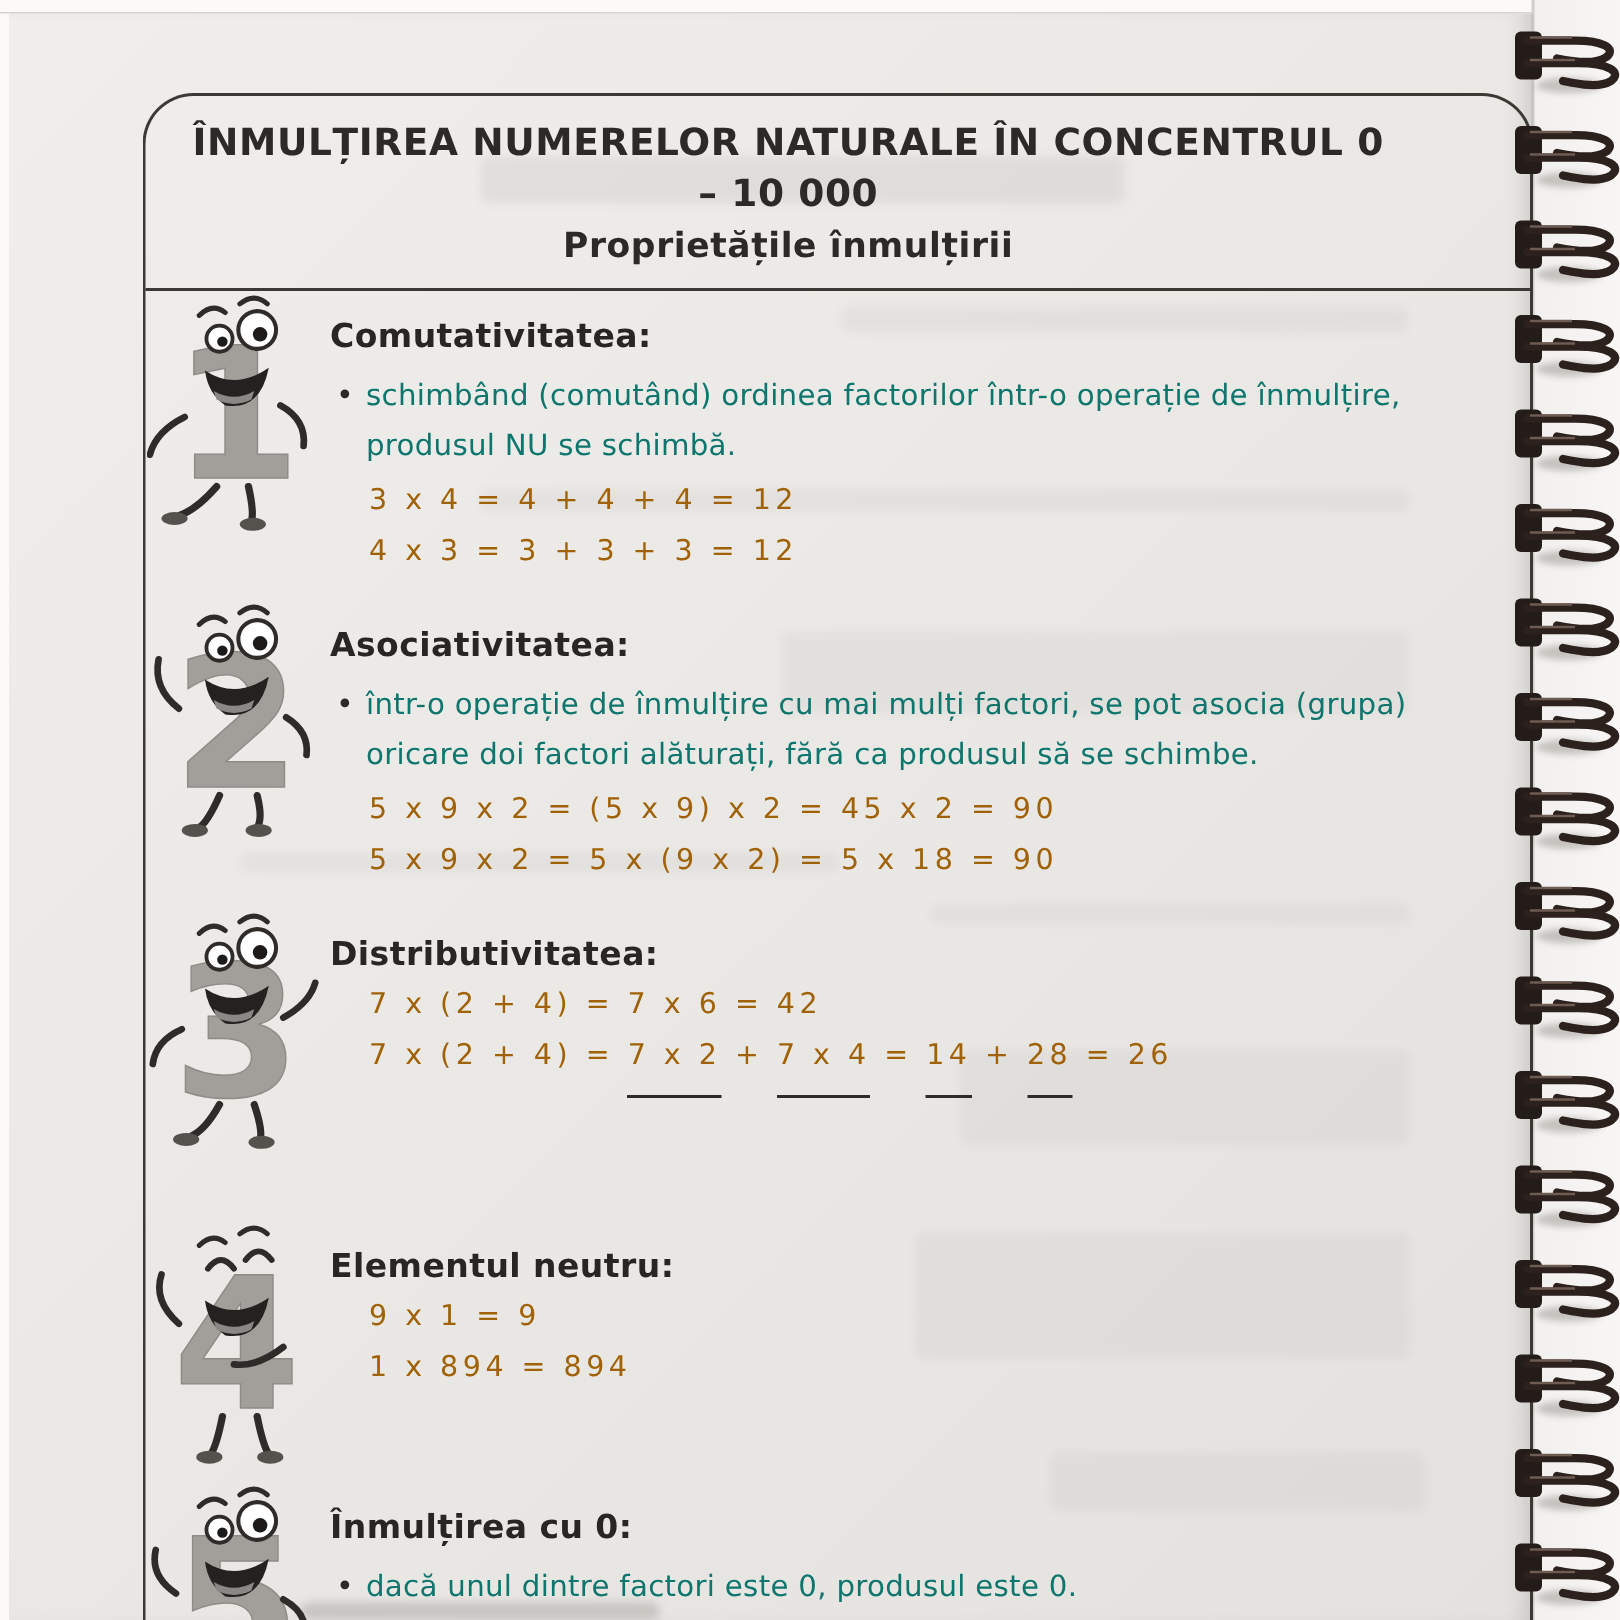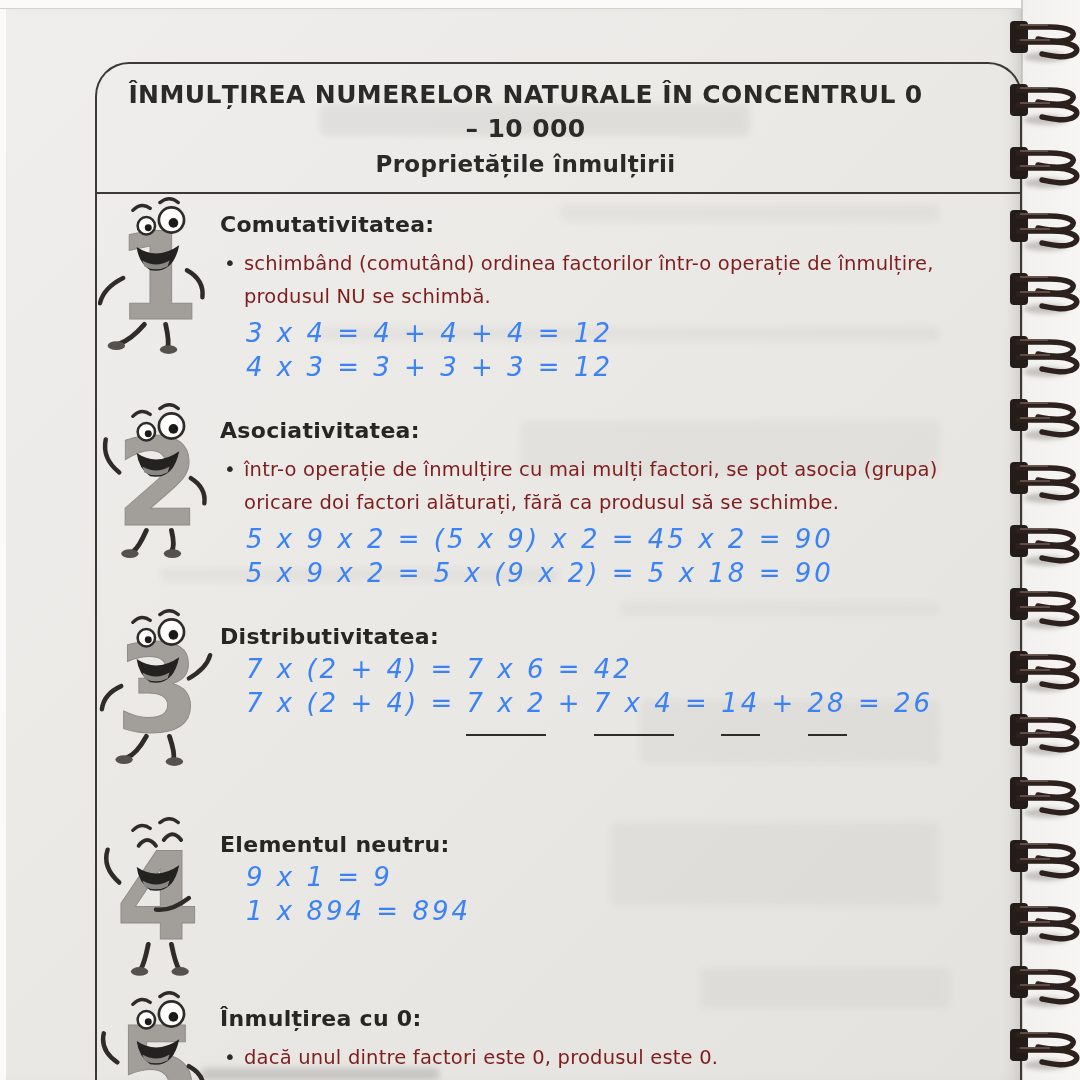--- a/index.html
+++ b/index.html
@@ -51,26 +51,26 @@
   .sections{position:absolute;left:0;top:0;width:1080px;height:1080px;}
   .section{position:absolute;left:98px;width:905px;display:flex;align-items:flex-start;}
   .char{flex:0 0 116px;width:116px;position:relative;}
   .txt{flex:1;padding:0 18px 0 6px;}
   .heading{
     margin:16px 0 0 0;font-size:22px;font-weight:bold;letter-spacing:.3px;
     color:#282623;
   }
   .bullet{
     margin:10px 0 0 0;font-size:19.5px;line-height:33px;letter-spacing:.2px;
-    padding-left:24px;position:relative;color:#7f1d1d;
+    padding-left:24px;position:relative;color:#0f766e;
   }
   .bullet::before{
     content:"•";position:absolute;left:4px;top:0;font-size:20px;color:#2c2a27;
   }
-  .examples{margin:3px 0 0 26px;font-size:26px;line-height:34px;letter-spacing:3px;color:#3b82f6;font-style:italic;}
+  .examples{margin:3px 0 0 26px;font-size:19px;line-height:34px;letter-spacing:3px;color:#a16207;}
   .ex{white-space:nowrap;}
   .seg.u{border-bottom:2.5px solid #2e2c29;padding-bottom:16px;}
   
   .char svg{display:block;}
   
   .spiral{position:absolute;left:1004px;width:76px;height:50px;}
   .spiral-shadow{
     position:absolute;left:1024px;width:44px;height:10px;border-radius:50%;
     background:rgba(60,50,45,.25);filter:blur(2px);
   }

